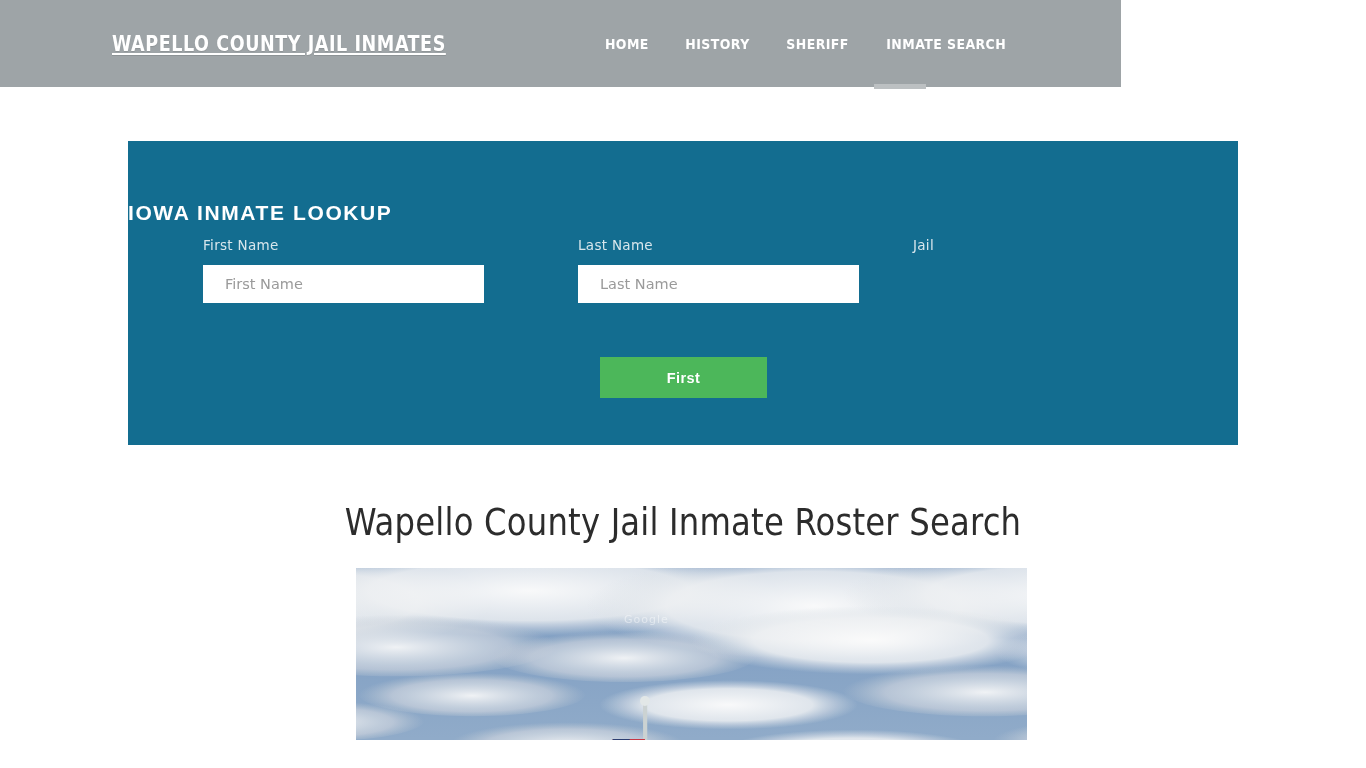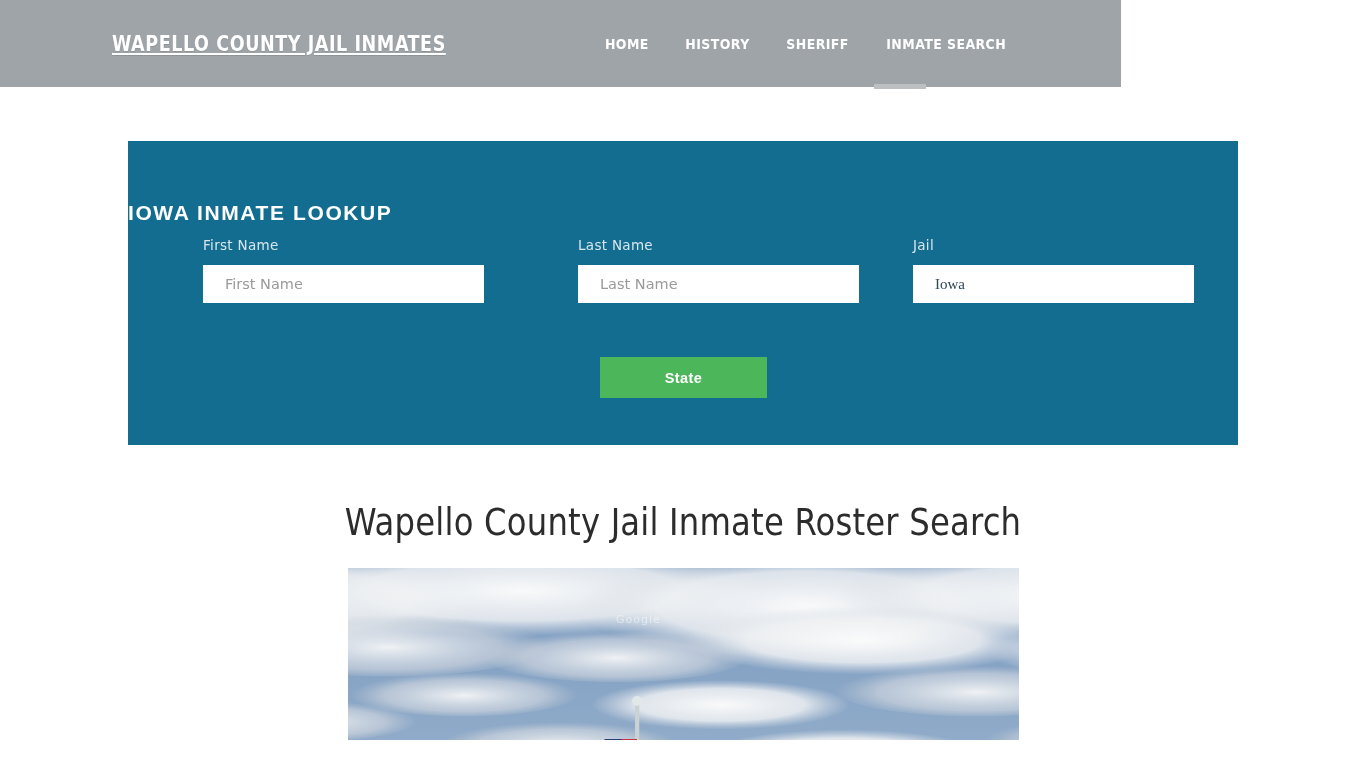--- a/index.html
+++ b/index.html
@@ -168,21 +168,21 @@
     font-weight: normal;
     letter-spacing: 0.2px;
     margin: 0;
     font-family: "Liberation Sans Narrow", "DejaVu Sans Condensed", "Liberation Sans", sans-serif;
     transform: scaleX(0.97);
   }
 
   
   .hero-photo {
     position: absolute;
-    left: 348px;
+    left: 356px;
     top: 568px;
     width: 671px;
     height: 172px;
     overflow: hidden;
     background: #a21caf;
   }
   .hero-photo svg { display: block; width: 671px; height: 380px; }
   .photo-watermark {
     position: absolute;
     left: 268px;
@@ -220,28 +220,25 @@
       <input class="field-input" type="text" placeholder="First Name" style="">
     </div>
 
     <div class="field-group fg-last">
       <label class="field-label">Last Name</label>
       <input class="field-input" type="text" placeholder="Last Name" style="">
     </div>
 
     <div class="field-group fg-state">
       <label class="field-label">Jail</label>
-      <select class="field-select">
-        <option>Iowa</option>
-      </select>
     </div>
 
   </div>
 
-  <button class="search-btn" type="button">State</button>
+  <button class="search-btn" type="button">First</button>
 </section>
 
 <h1 class="page-title">Wapello County Jail Inmate Roster Search</h1>
 
 <figure class="hero-photo" style="margin:0;">
   <svg viewBox="0 0 671 200" preserveAspectRatio="xMidYMid slice">
     <defs>
       <linearGradient id="skyGrad" x1="0" y1="0" x2="0" y2="1">
         <stop offset="0%" stop-color="#7c9cc4"></stop>
         <stop offset="45%" stop-color="#93aecd"></stop>

